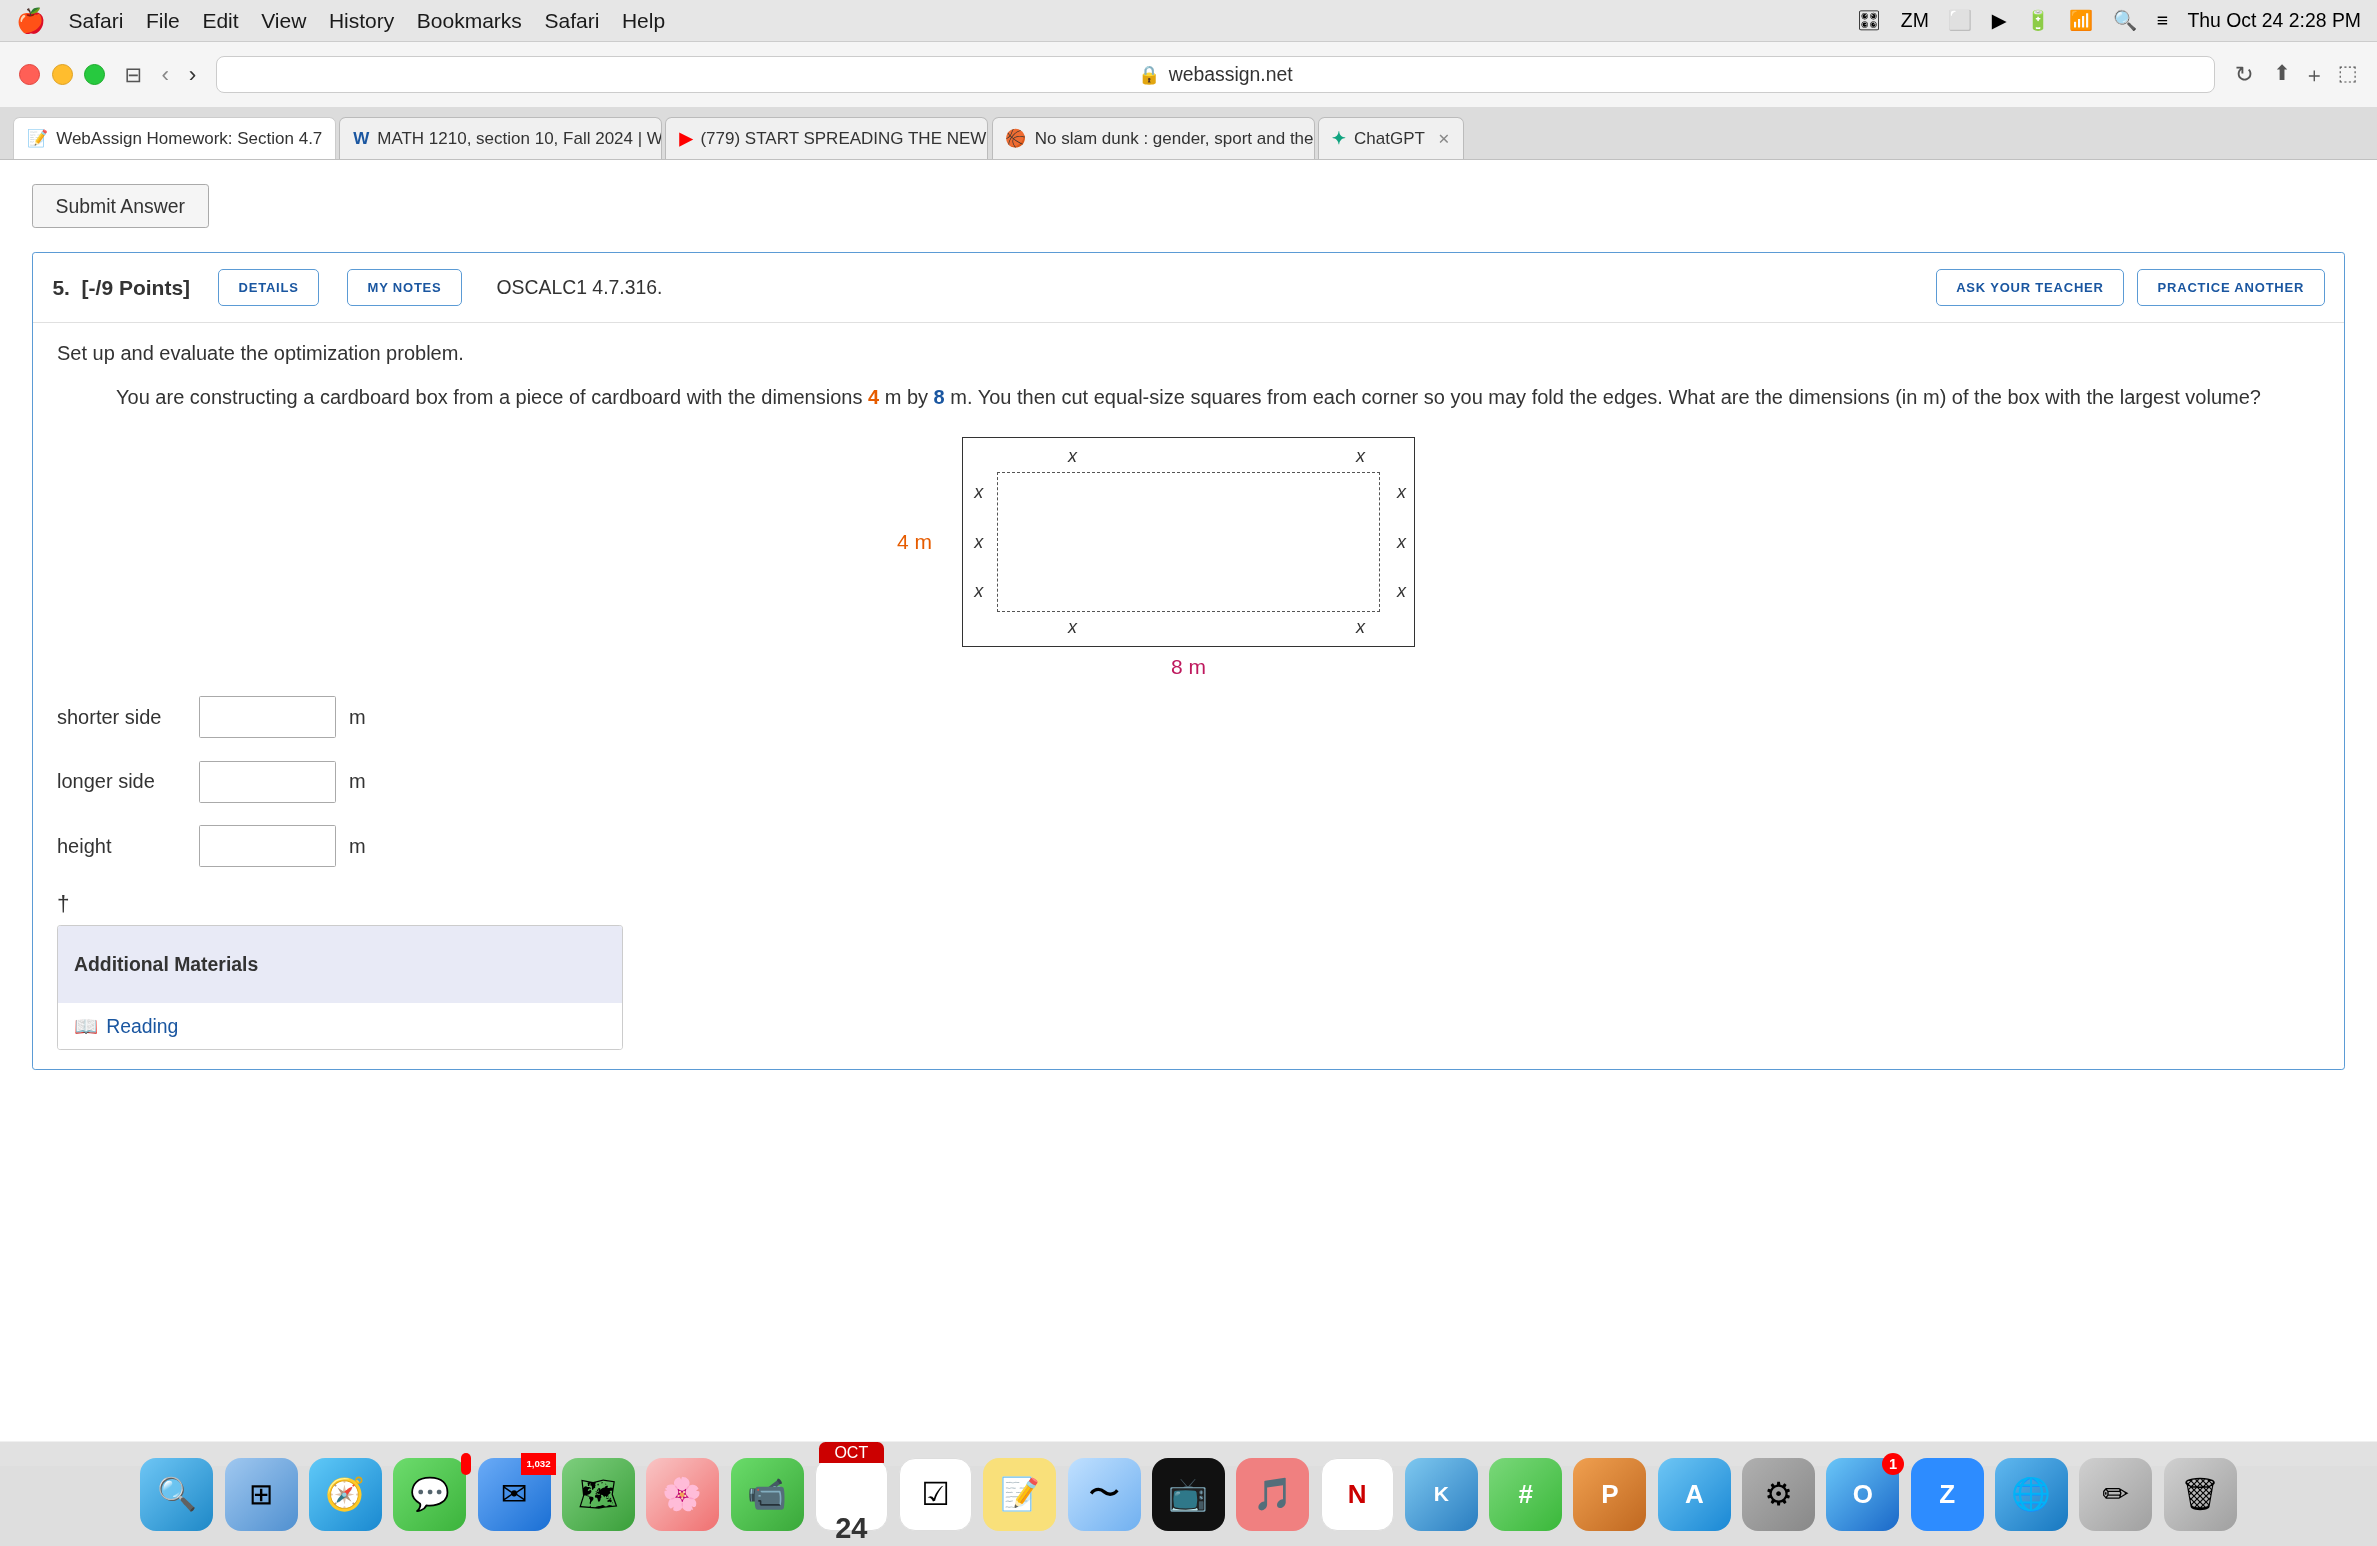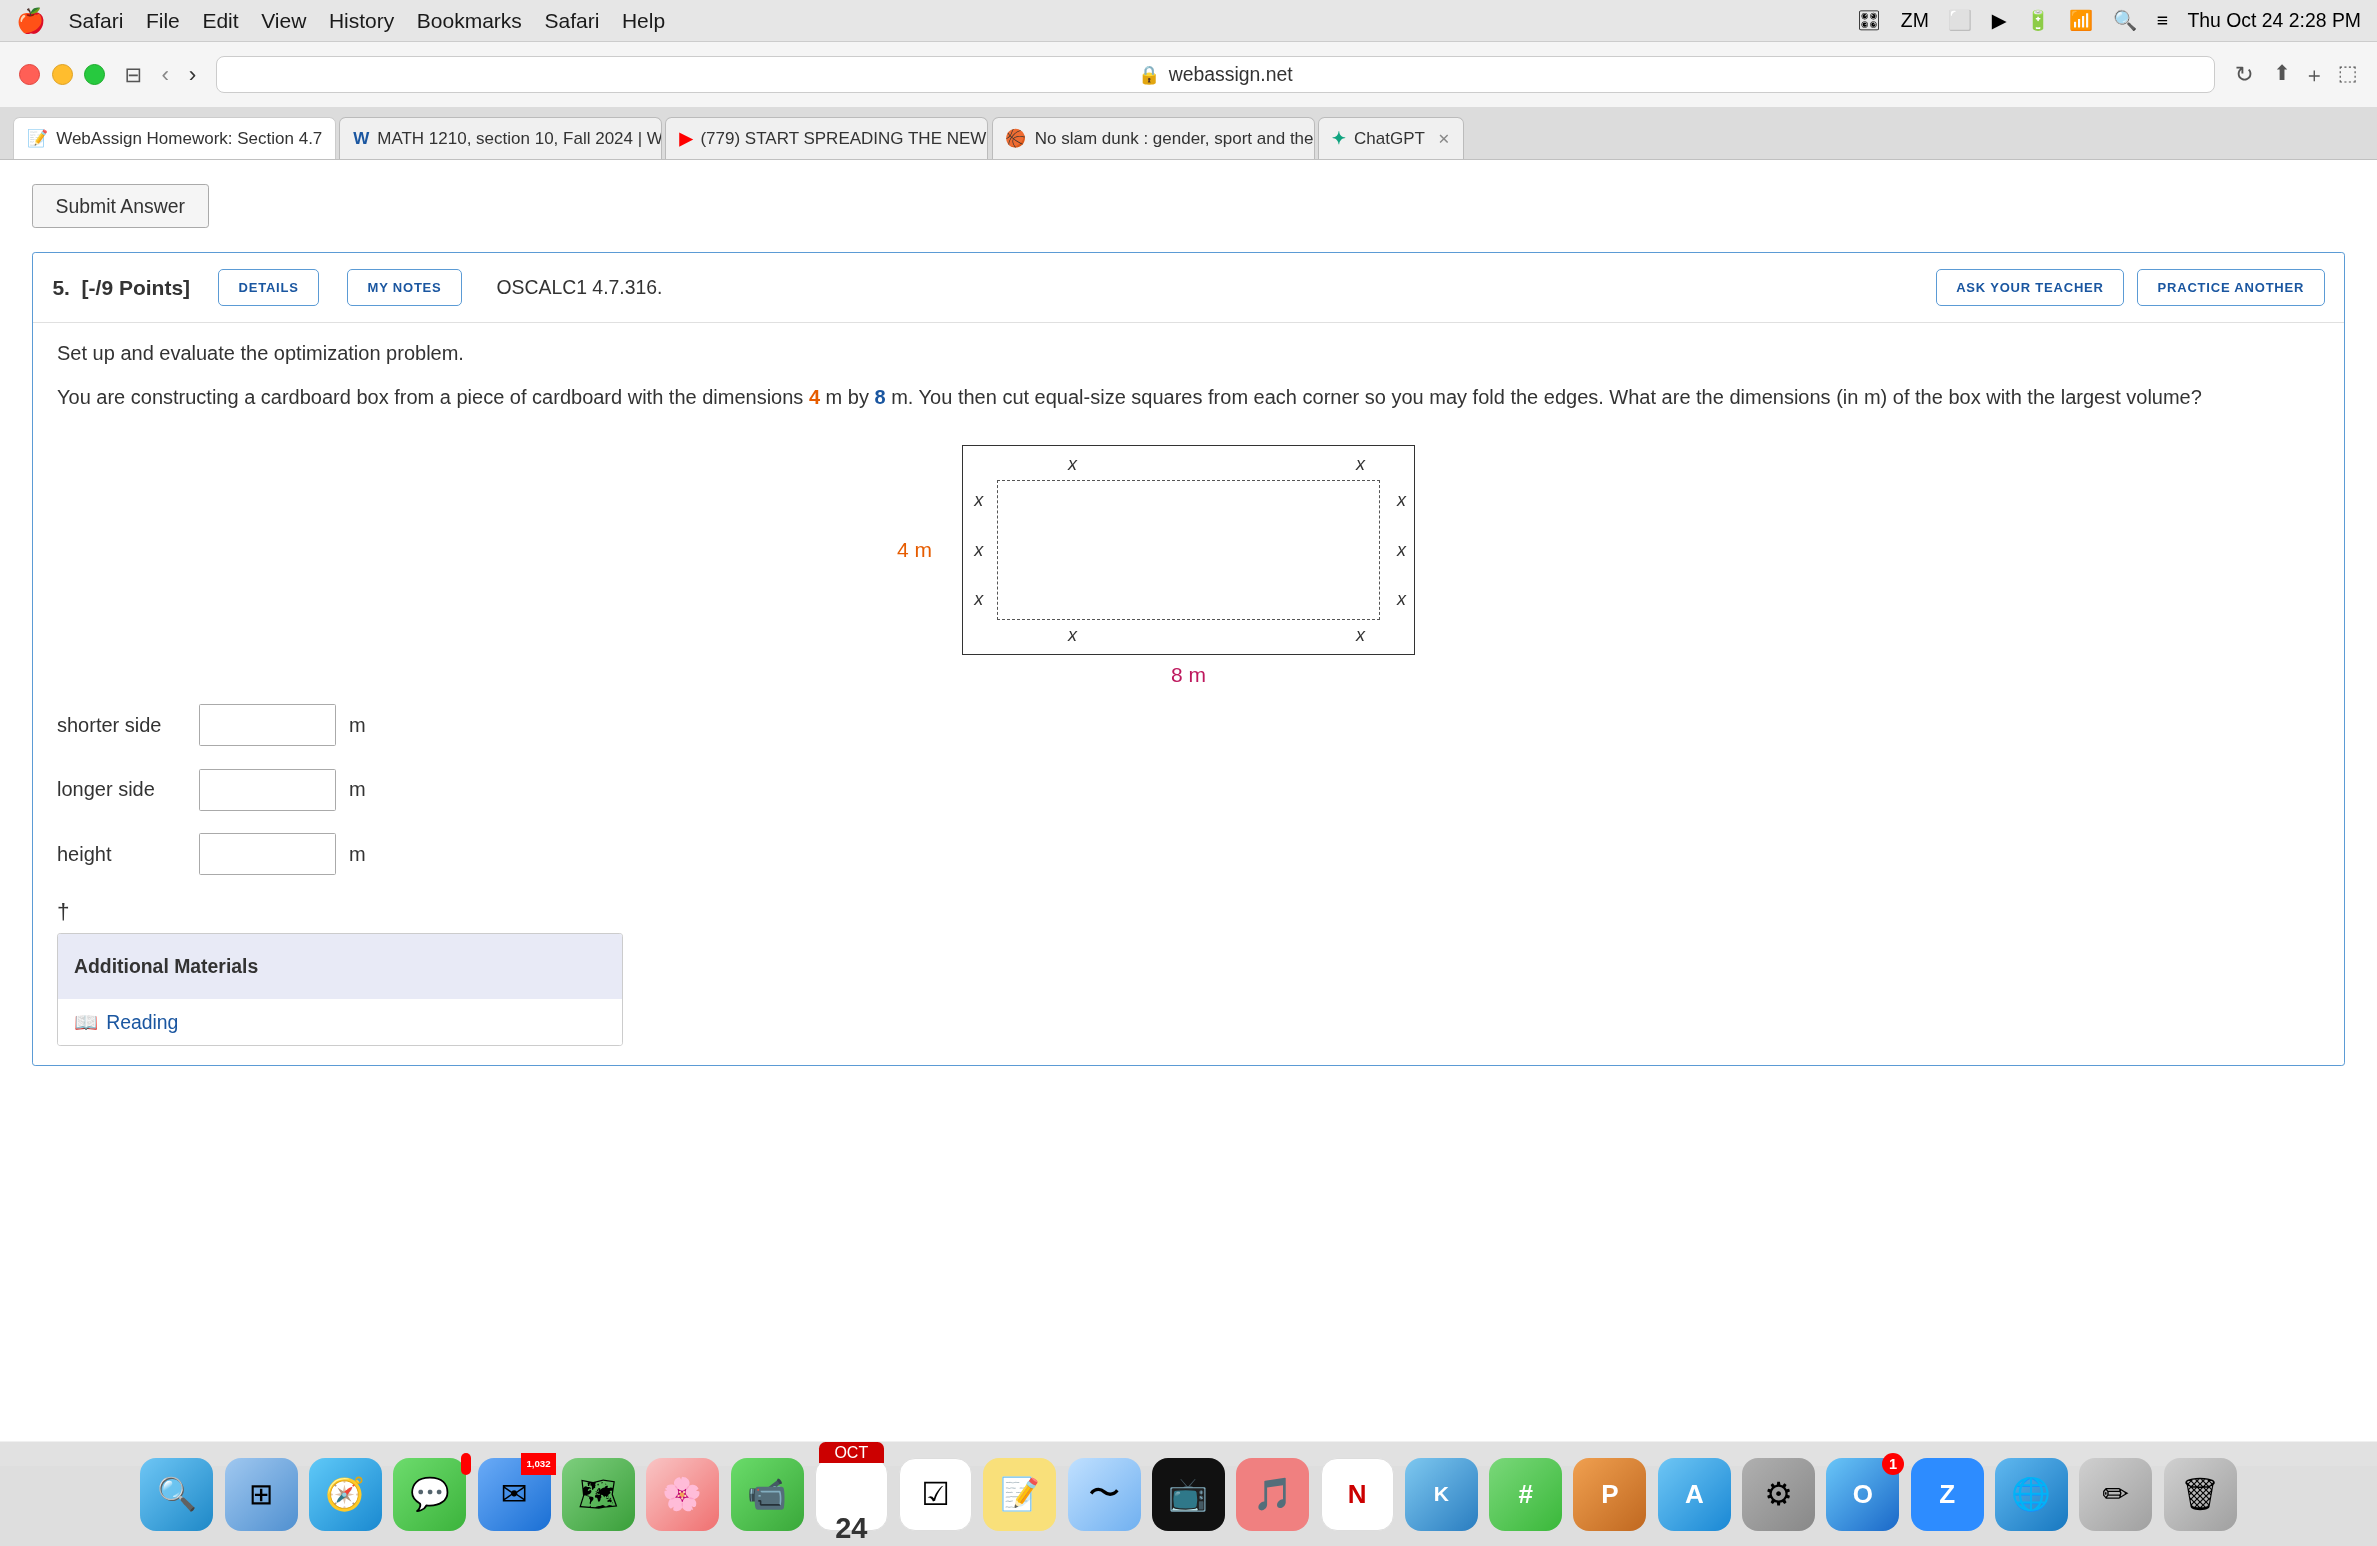--- a/index.html
+++ b/index.html
@@ -153,21 +153,22 @@
     }
     .problem-setup {
       font-size: 20px;
       color: #333;
       margin-bottom: 16px;
     }
     .problem-text {
       font-size: 20px;
       color: #333;
       line-height: 1.6;
-      margin-bottom: 32px;
+      margin-bottom: 24px;
+      text-align: center;
     }
     .highlight-orange { color: #e65c00; font-weight: bold; }
     .highlight-blue { color: #1a56a0; font-weight: bold; }
 
     
     .diagram-container {
       display: flex;
       justify-content: center;
       margin: 16px 0 24px 0;
       position: relative;
@@ -250,21 +251,21 @@
 
     
     .additional-materials {
       border: 0.8px solid #ccc;
       border-radius: 3.2px;
       overflow: hidden;
       max-width: 566px;
     }
     .additional-header {
       background: #e8eaf6;
-      padding: 21px 16px;
+      padding: 27px 16px;
       font-size: 19.4px;
       font-weight: bold;
       color: #333;
     }
     .additional-body {
       padding: 11.3px 16px;
       background: white;
     }
     .reading-link {
       font-size: 19.4px;

